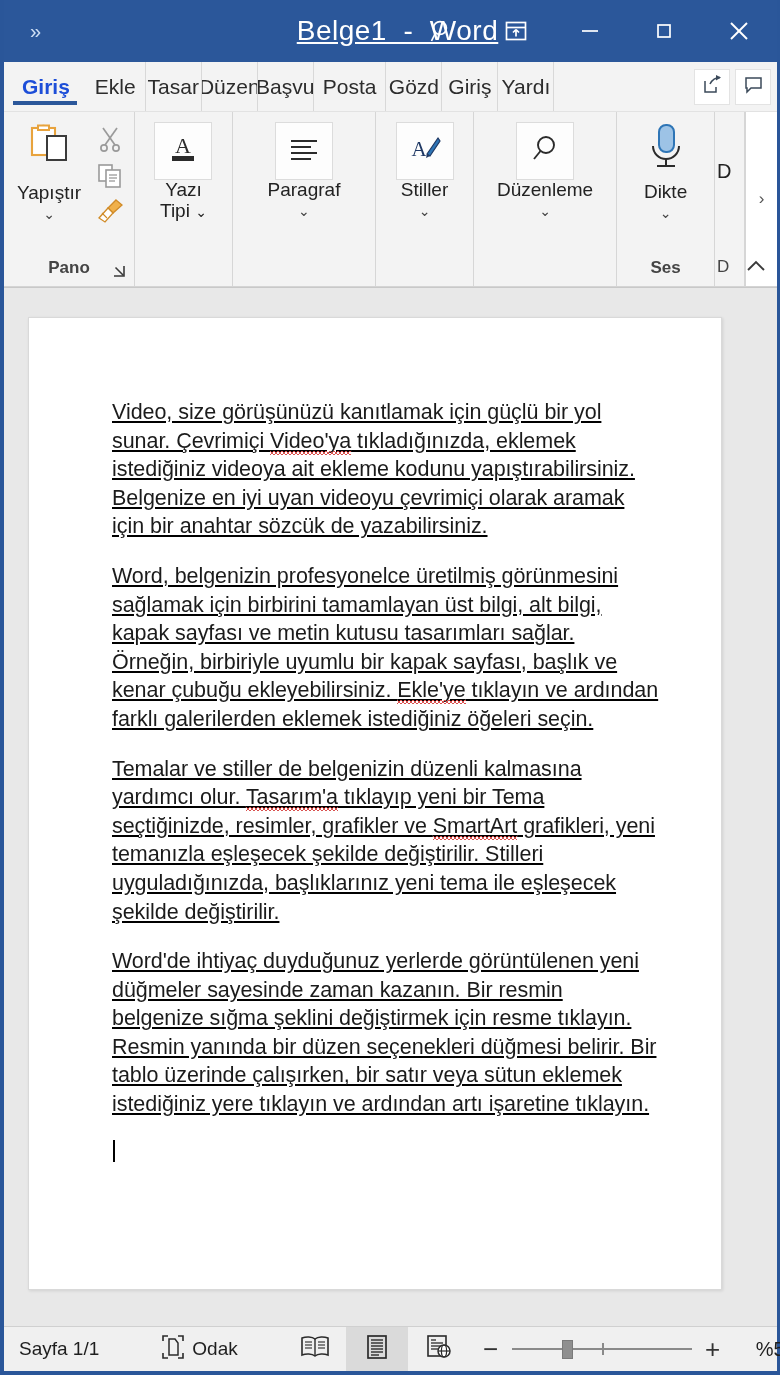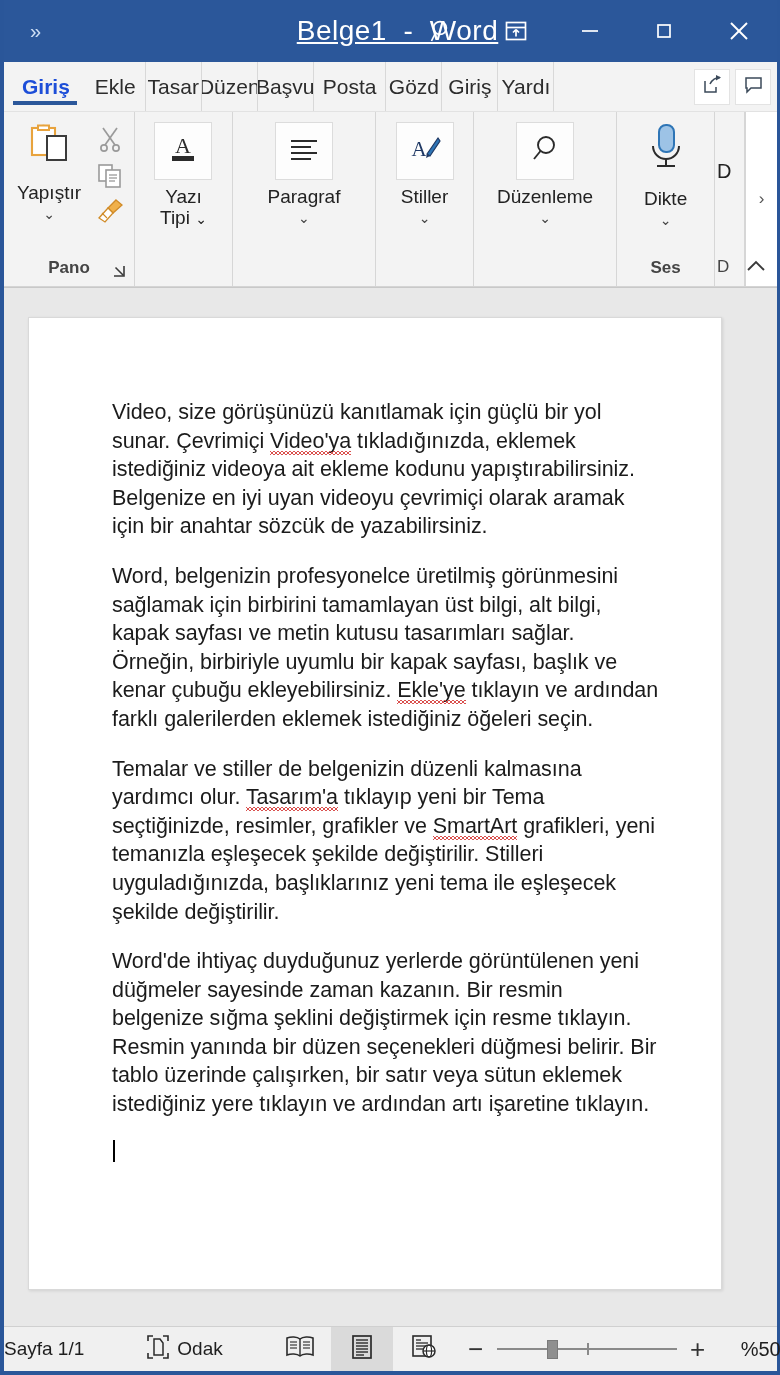--- a/index.html
+++ b/index.html
@@ -137,21 +137,21 @@
   .bigbtn {
     display: flex; flex-direction: column; align-items: center;
     cursor: pointer; width: 100%;
   }
   .bigbtn .icon-box {
     width: 58px; height: 58px;
     background: #fdfdfd; border: 1px solid #dcdcdc;
     display: flex; align-items: center; justify-content: center;
   }
   .bigbtn .blabel {
-    font-size: 19px; color: #222; margin-top: 7px;
+    font-size: 19px; color: #222; 
     text-align: center; line-height: 1.1;
   }
   .bigbtn .blabel.two { max-width: 66px; }
   .bigbtn .blabel .inline-chev { font-size: 14px; }
 
   .ribbon-right {
     margin-left: auto; display: flex; align-items: stretch;
     position: relative;
   }
   .clipped-group {
@@ -179,20 +179,21 @@
     overflow: hidden;
     border-top: 1px solid #c8c8c8;
   }
   .page {
     position: absolute;
     left: 24px; top: 29px;
     width: 694px; height: 973px;
     background: #ffffff;
     border: 1px solid #d9d9d9;
     box-shadow: 1px 1px 3px rgba(0,0,0,0.10);
+    text-decoration: underline;
   }
   .page-inner {
     padding: 80px 62px 0 83px;
   }
   .para {
     font-size: 21.5px;
     line-height: 1.33;
     color: #1b1b1b;
     margin-bottom: 21px;
     letter-spacing: -0.05px;
@@ -213,21 +214,21 @@
   }
 
   
   .statusbar {
     height: 45px; flex: 0 0 45px;
     background: #f0f0f0;
     border-top: 1px solid #d0d0d0;
     display: flex; align-items: center;
     font-size: 19px; color: #1e1e1e;
   }
-  .sb-page { padding-left: 0; cursor: pointer; white-space: nowrap; text-align: right; }
+  .sb-page { padding-left: 15px; cursor: pointer; white-space: nowrap; text-align: right; }
   .sb-focus {
     display: flex; align-items: center; gap: 7px;
     margin-left: 62px; cursor: pointer;
   }
   .sb-views { display: flex; align-items: stretch; height: 45px; margin-left: 46px; }
   .sb-view {
     width: 62px; display: flex; align-items: center; justify-content: center;
     cursor: pointer;
   }
   .sb-view.active { background: #dadada; }

